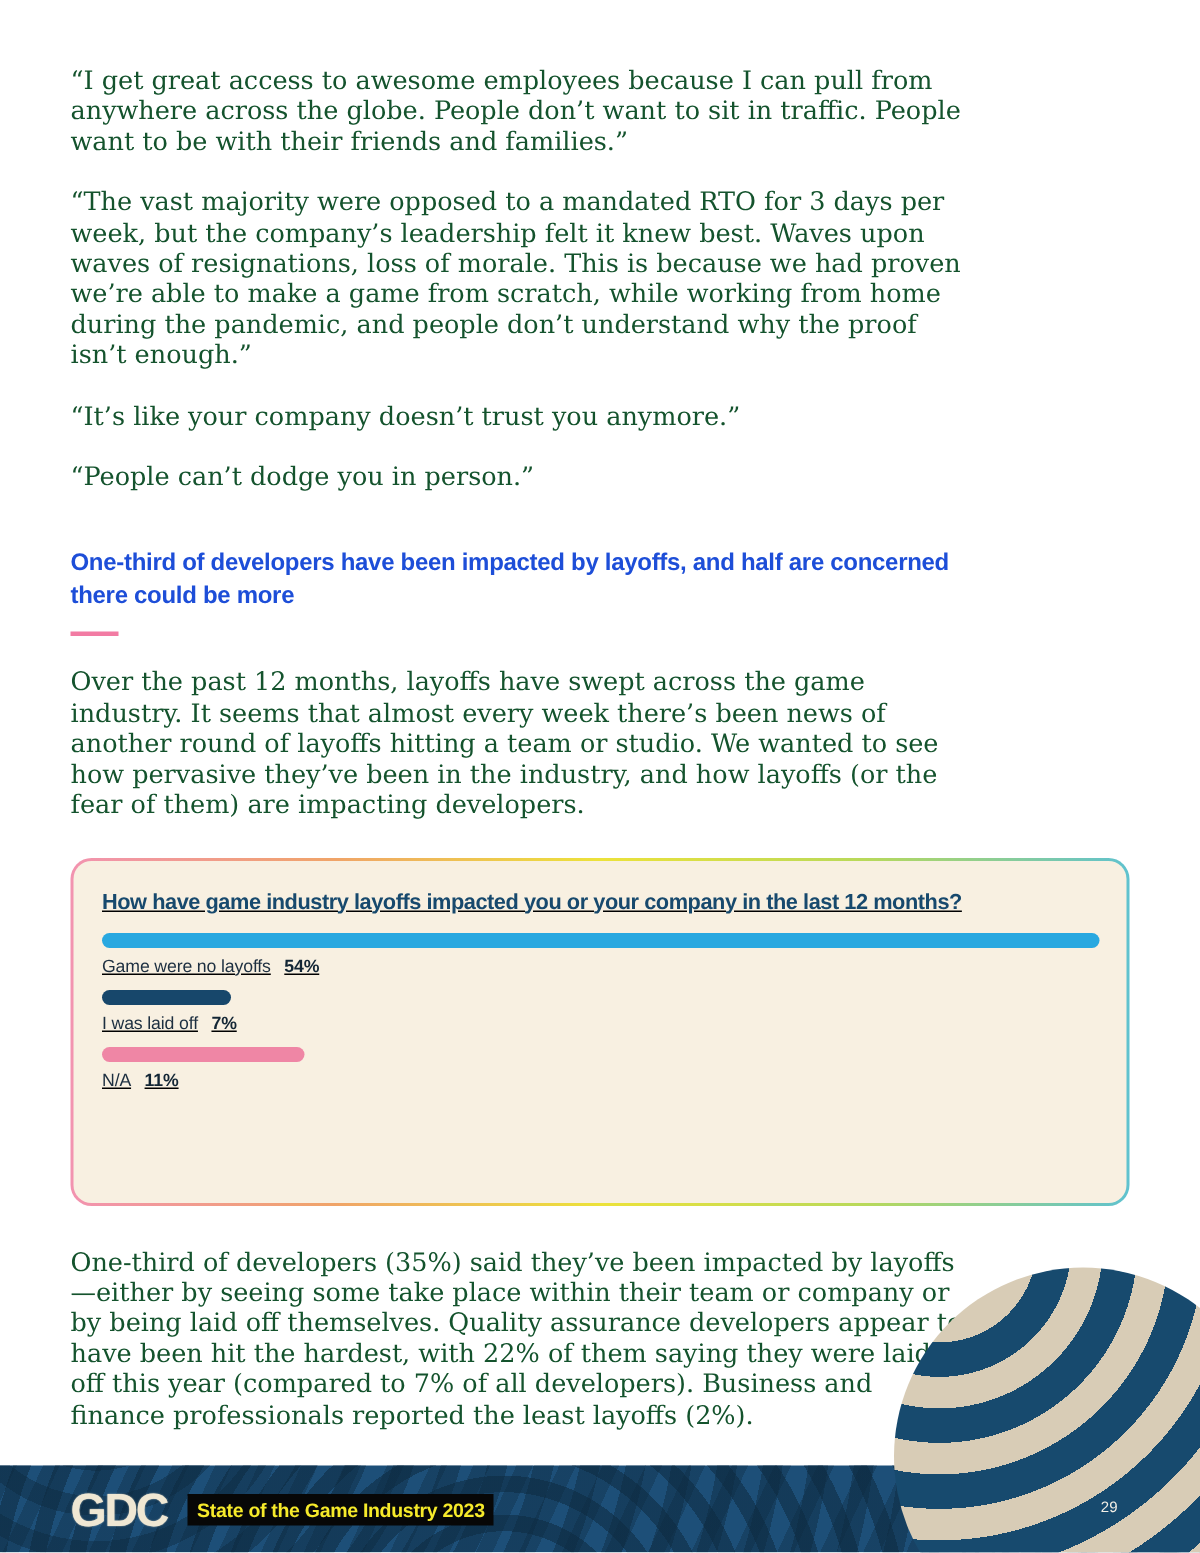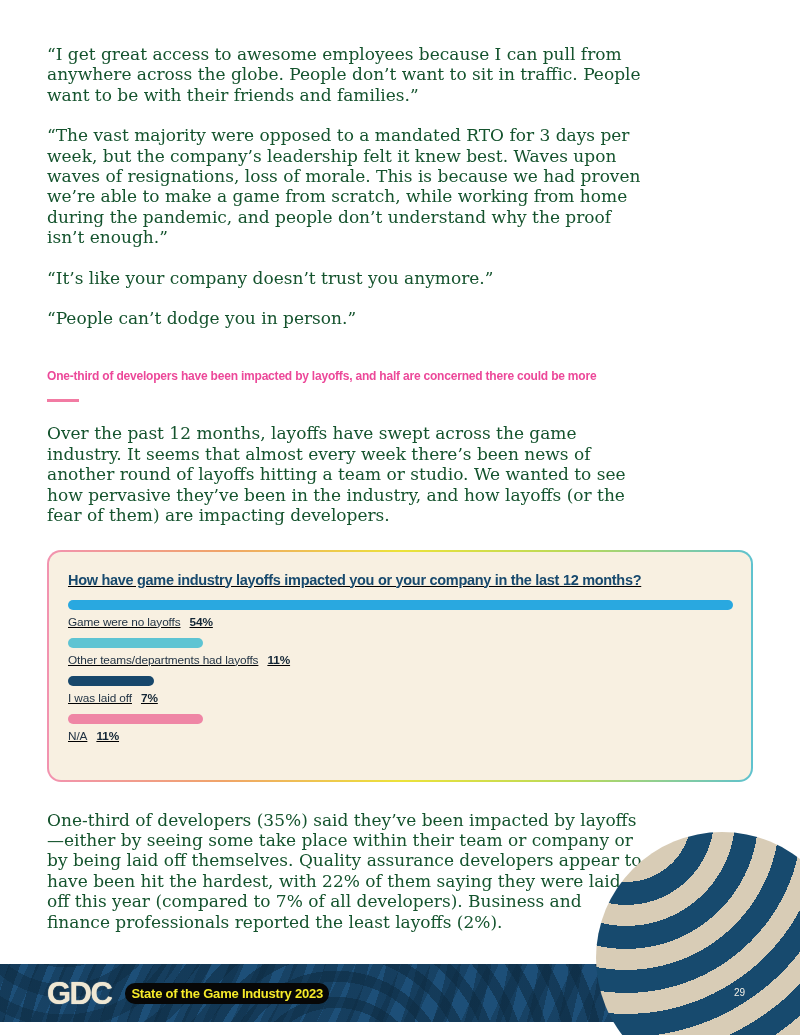--- a/index.html
+++ b/index.html
@@ -19,24 +19,24 @@
   .quote, .bodytext {
     font-size: 17px;
     line-height: 20.4px;
     color: #14532d;
     max-width: 600px;
   }
   .quote { margin-bottom: 20px; }
   .section-heading {
     font-family: "Liberation Sans", sans-serif;
     font-weight: 700;
-    font-size: 12px;
+    font-size: 16px;
     line-height: 22px;
     letter-spacing: -0.2px;
-    color: #ec4899;
+    color: #1d4ed8;
     max-width: 600px;
     margin-top: 37px;
   }
   .pink-divider {
     width: 32px;
     height: 3px;
     background: #f27ba3;
     margin-top: 12px;
     margin-bottom: 21px;
   }
@@ -82,21 +82,21 @@
   .bar-caption .pct {
     font-weight: 700;
     margin-left: 9px;
     color: #132635;
   }
   .analysis { margin-top: 28px; }
 
   
   .footer-band {
     position: absolute;
-    left: 0; bottom: 13px;
+    left: 0; bottom: 0;
     width: 800px;
     height: 58px;
     background-color: #1d4f78;
     background-image:
       repeating-radial-gradient(circle at 42% 210%, rgba(13,42,64,0.55) 0 11px, rgba(13,42,64,0) 11px 26px),
       repeating-radial-gradient(circle at 8% -120%, rgba(13,42,64,0.45) 0 13px, rgba(13,42,64,0) 13px 30px),
       repeating-linear-gradient(115deg, rgba(13,42,64,0.35) 0 10px, rgba(13,42,64,0) 10px 26px);
     overflow: visible;
   }
   .sphere {
@@ -127,21 +127,20 @@
     text-shadow: 0 0 1px #efe7d3;
   }
   .banner-chip {
     background: #070707;
     color: #f6ea2a;
     font-family: "Liberation Sans", sans-serif;
     font-weight: 700;
     font-size: 13px;
     letter-spacing: -0.2px;
     padding: 3px 6px;
-    border-radius: 10px;
   }
   .page-number {
     position: absolute;
     right: 55px;
     bottom: 24px;
     color: #f3efe6;
     font-family: "Liberation Sans", sans-serif;
     font-size: 10px;
     z-index: 2;
   }
@@ -169,28 +168,20 @@
         <div class="bar-row">
           <div class="bar-track">
             <div class="bar" style="width: 100%; background: rgb(41, 168, 224);"></div>
           </div>
           <div class="bar-caption">
             <span>Game were no layoffs</span><span class="pct">54%</span>
           </div>
         </div>
 
 
-        <div class="bar-row">
-          <div class="bar-track">
-            <div class="bar" style="width: 20.3704%; background: rgb(94, 196, 211);"></div>
-          </div>
-          <div class="bar-caption">
-            <span>Other teams/departments had layoffs</span><span class="pct">11%</span>
-          </div>
-        </div>
 
         <div class="bar-row">
           <div class="bar-track">
             <div class="bar" style="width: 12.963%; background: rgb(23, 71, 107);"></div>
           </div>
           <div class="bar-caption">
             <span>I was laid off</span><span class="pct">7%</span>
           </div>
         </div>
 

